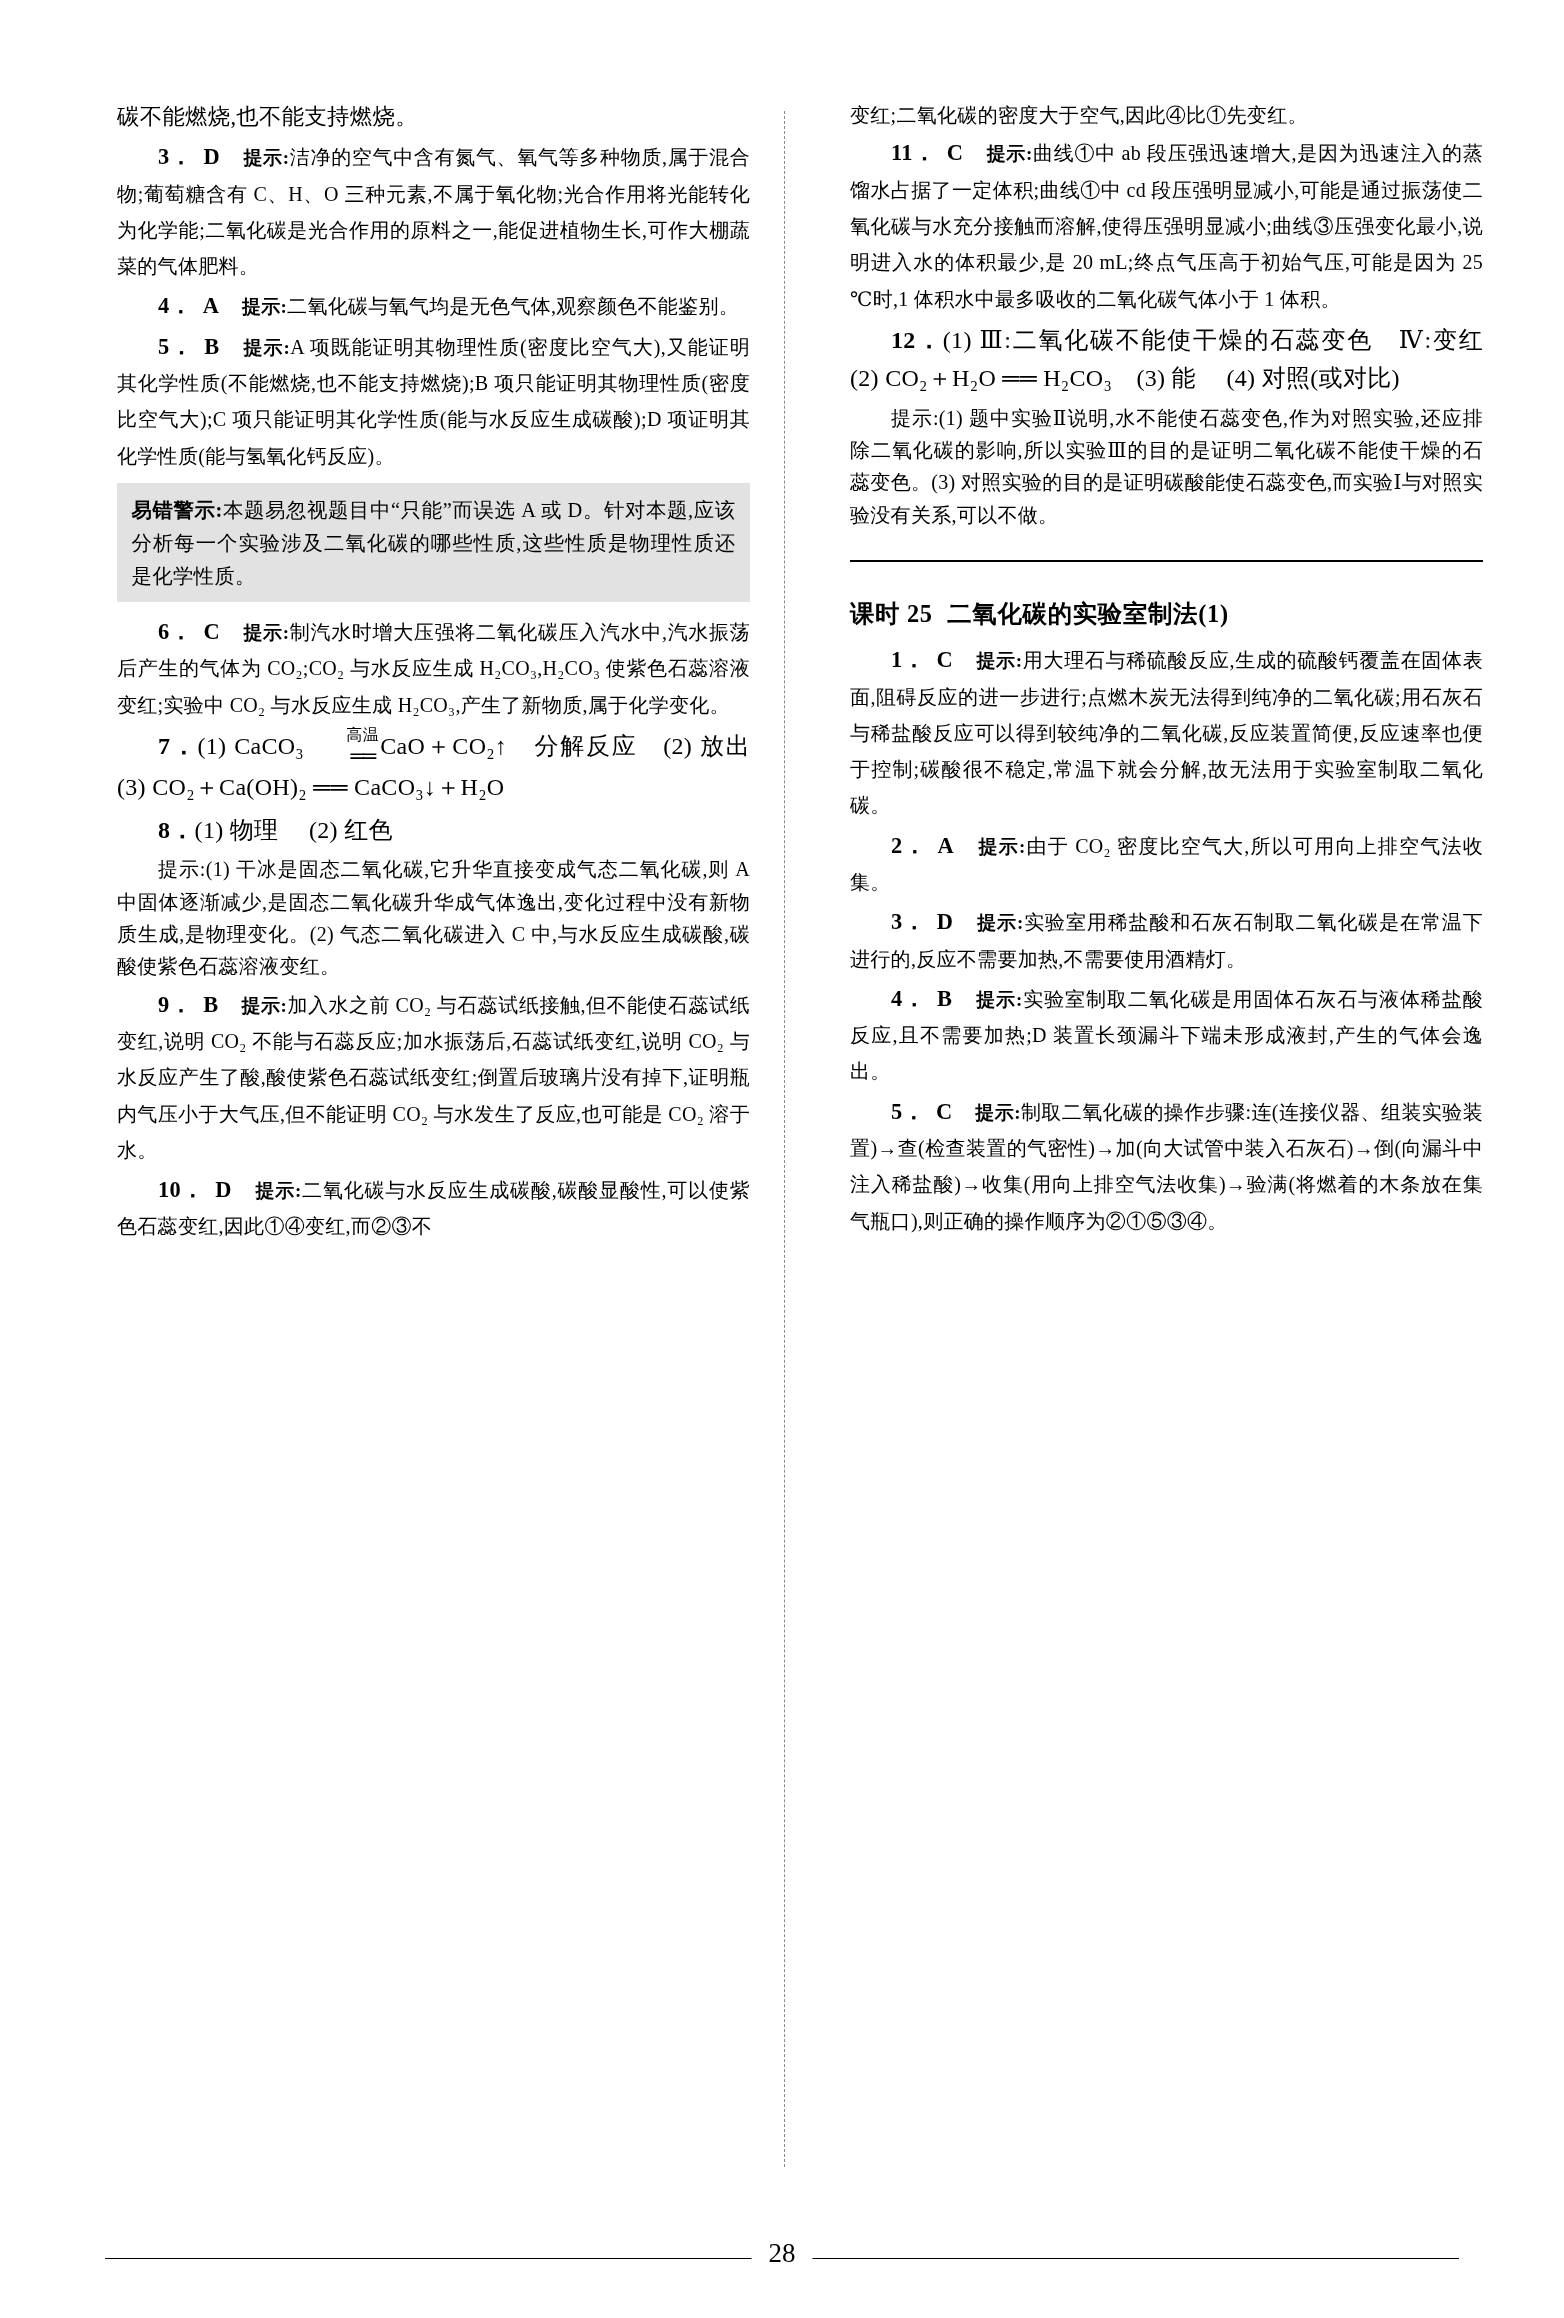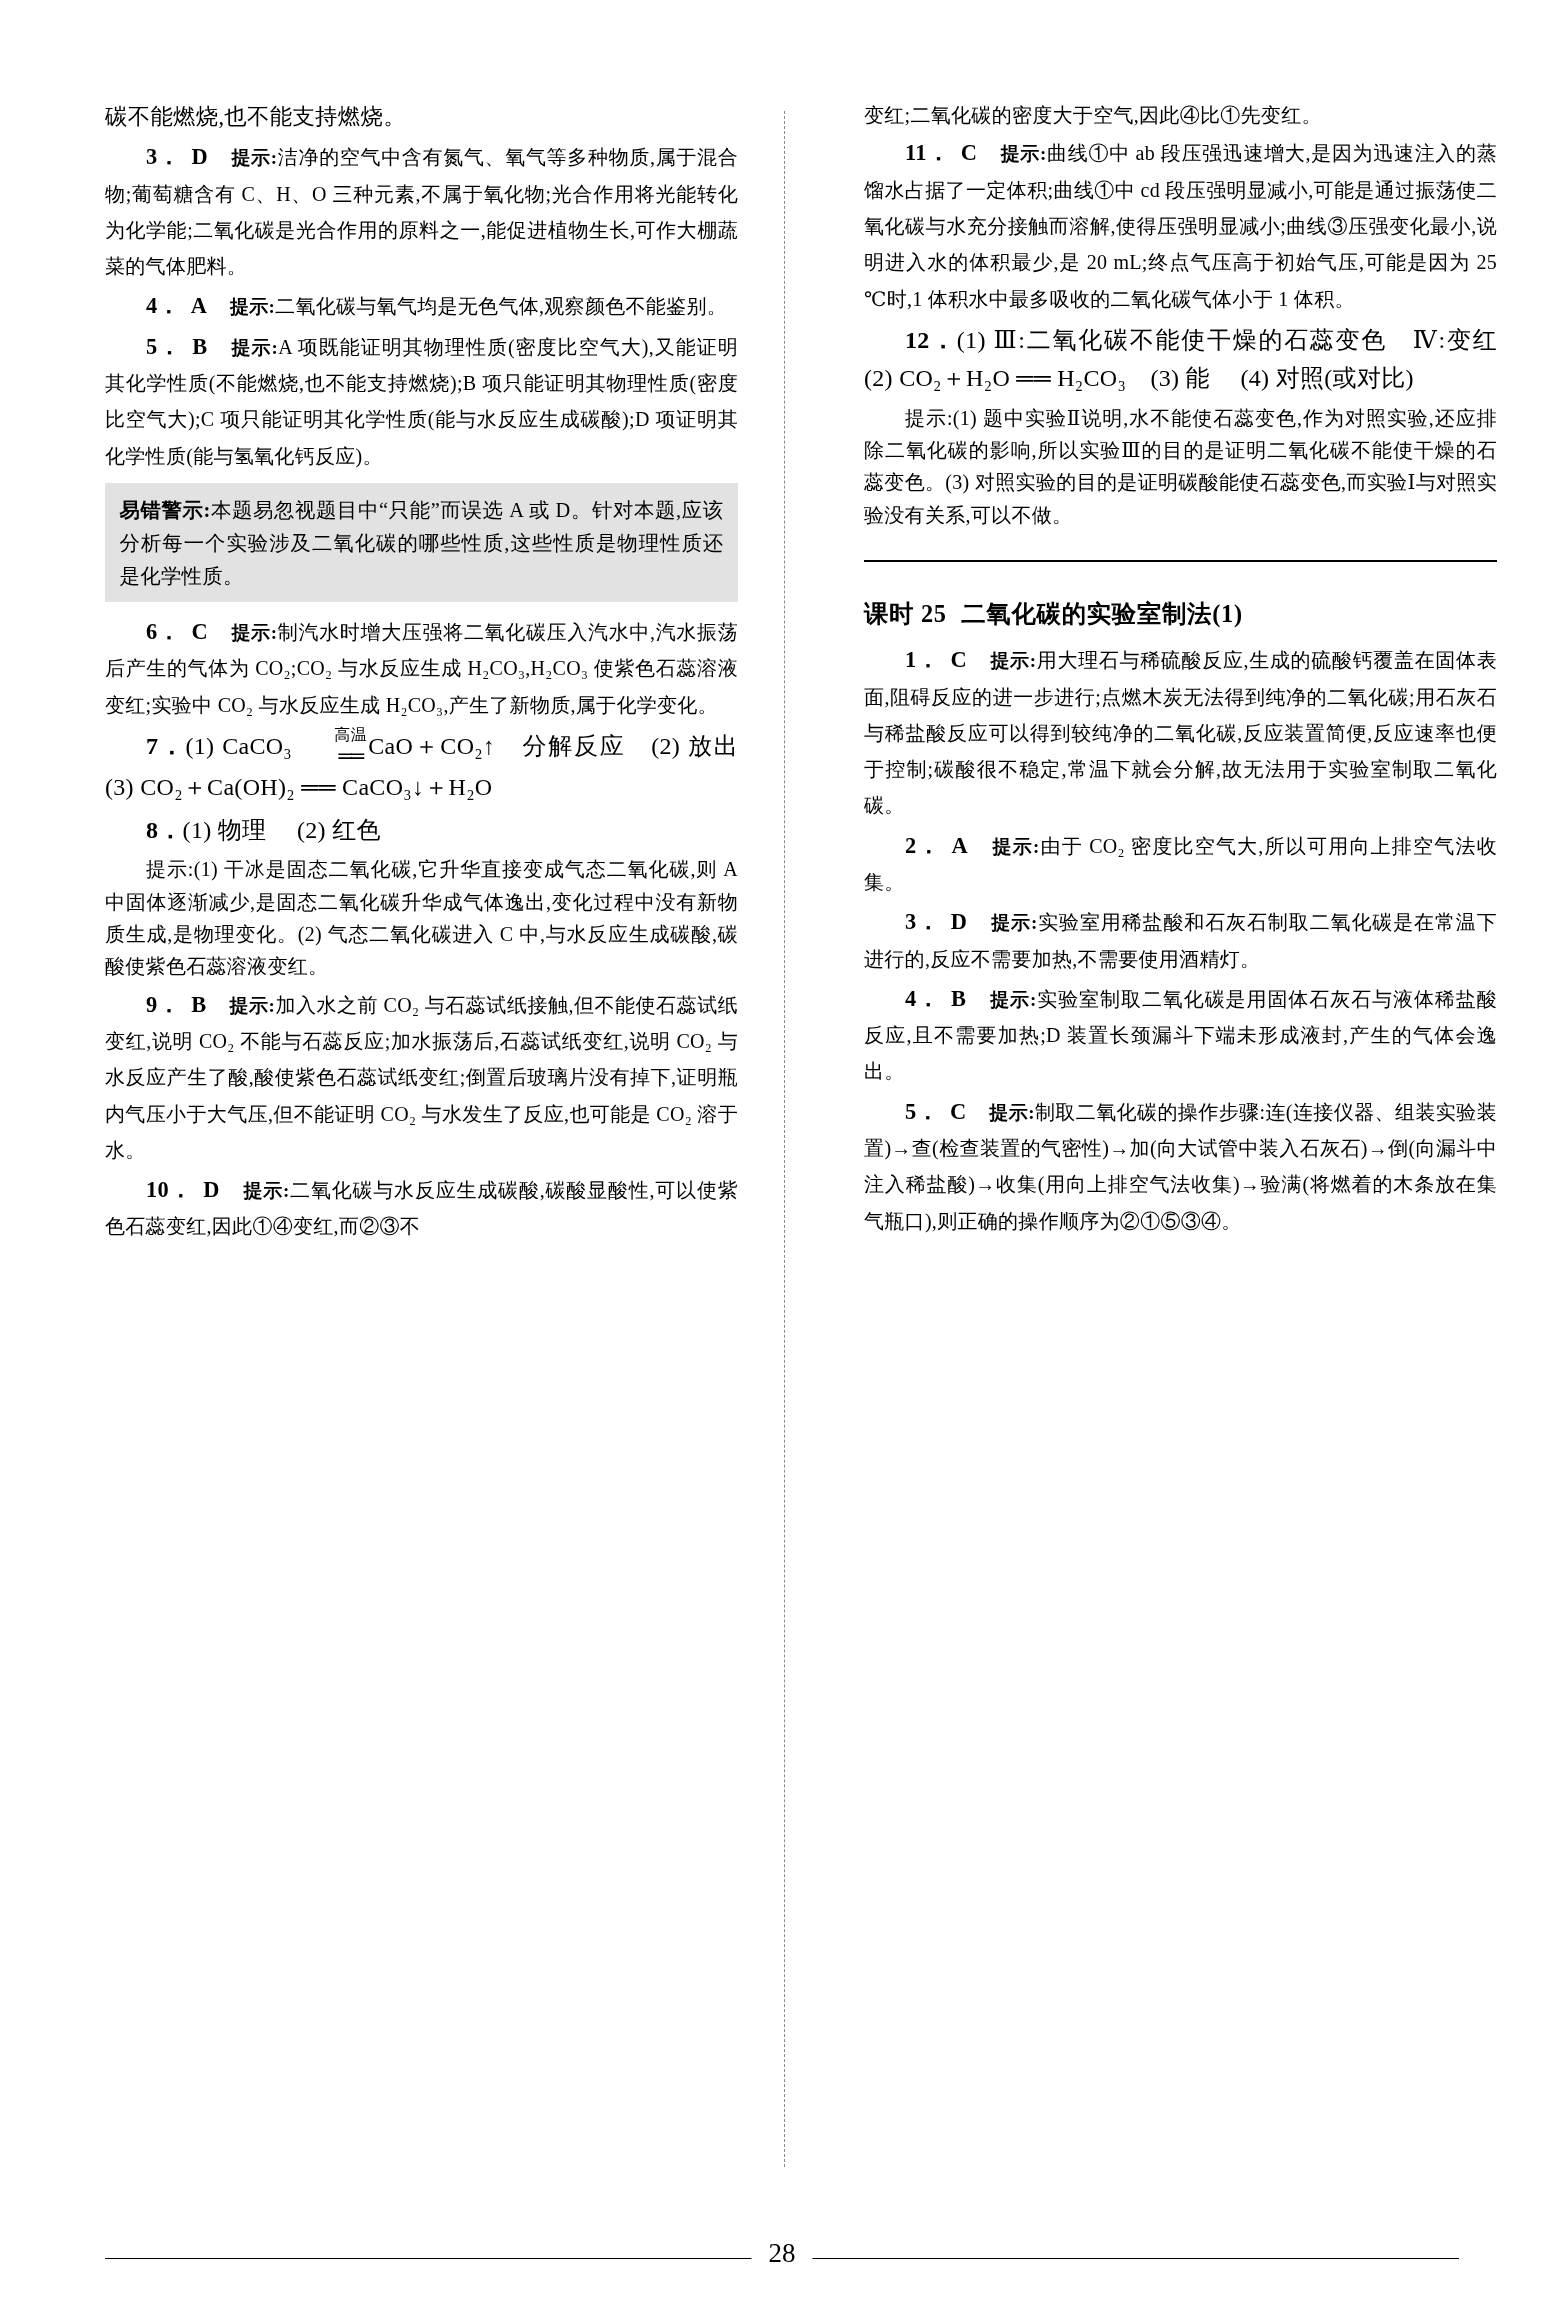--- a/index.html
+++ b/index.html
@@ -25,23 +25,24 @@
   .columns {
     position: relative;
     width: 1353px;
     height: 2095px;
   }
   .col {
     position: absolute;
     top: 0;
     width: 633px;
     height: 2082px;
+    margin-left: 12px;
   }
   .col-left { left: 0; }
-  .col-right { left: 759px; }
+  .col-right { left: 733px; }
   .divider {
     position: absolute;
     left: 679px;
     top: 12px;
     width: 0;
     height: 2056px;
     border-left: 1.3px dashed #8a8a8a;
   }
   p {
     margin: 0 0 4px 0;

